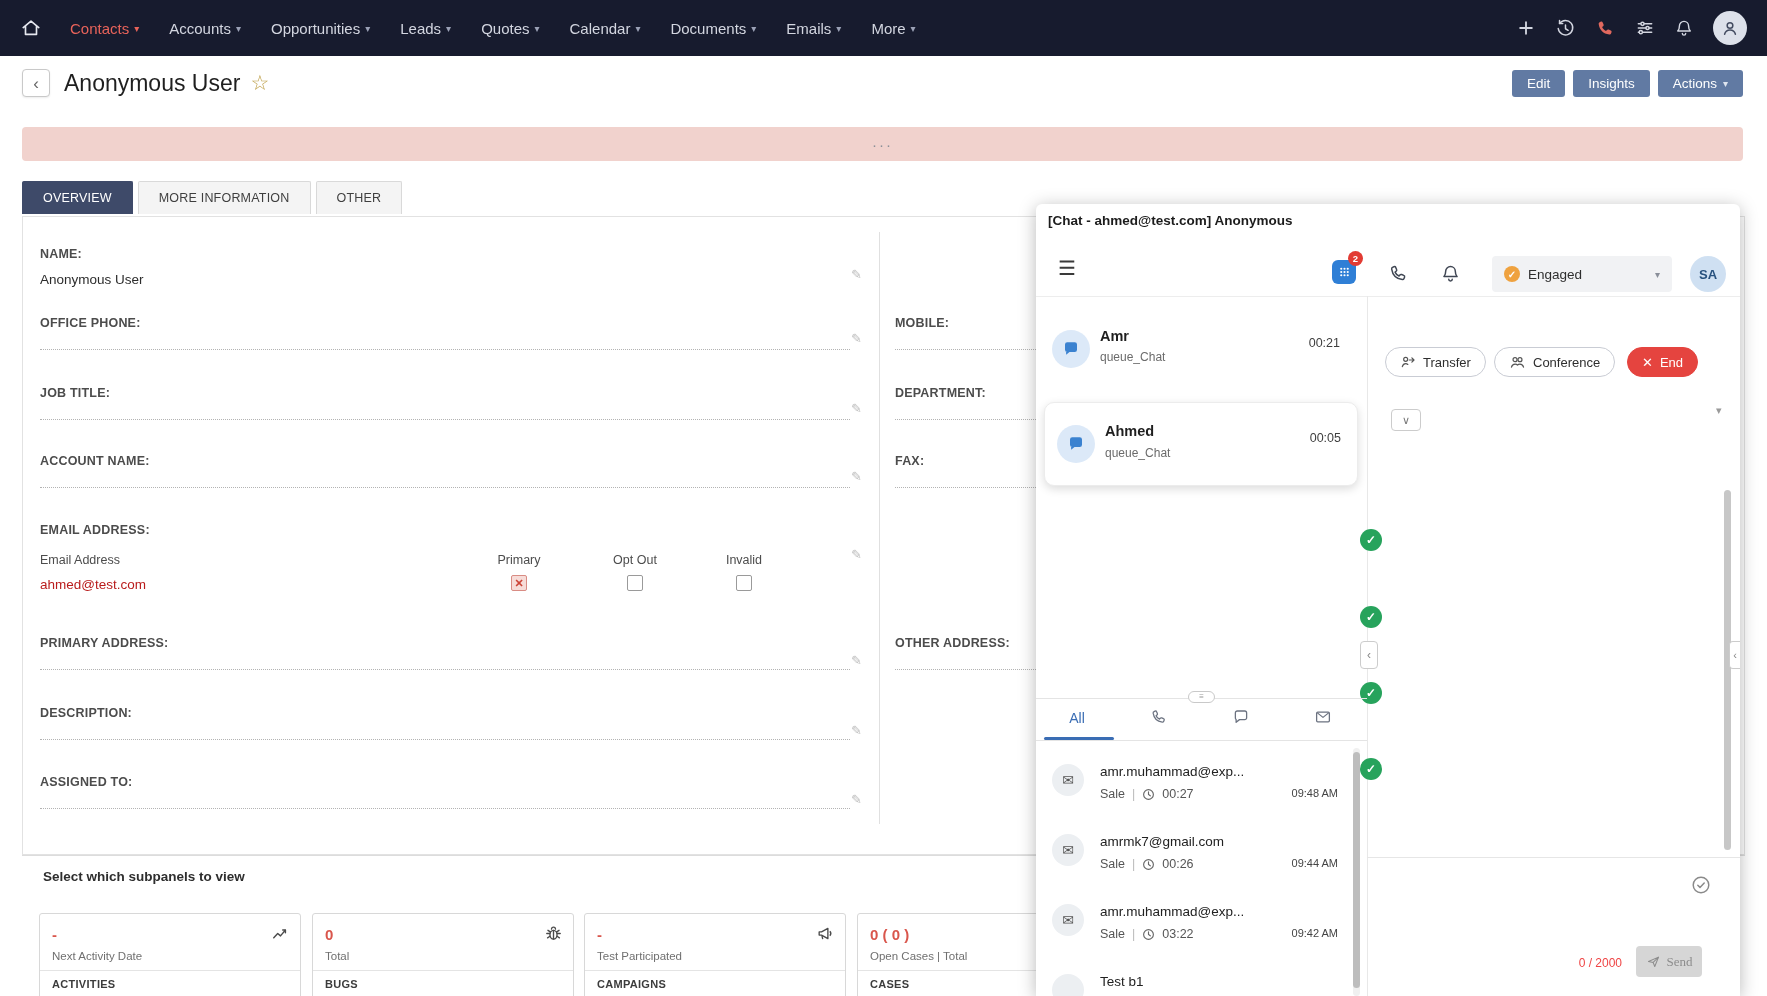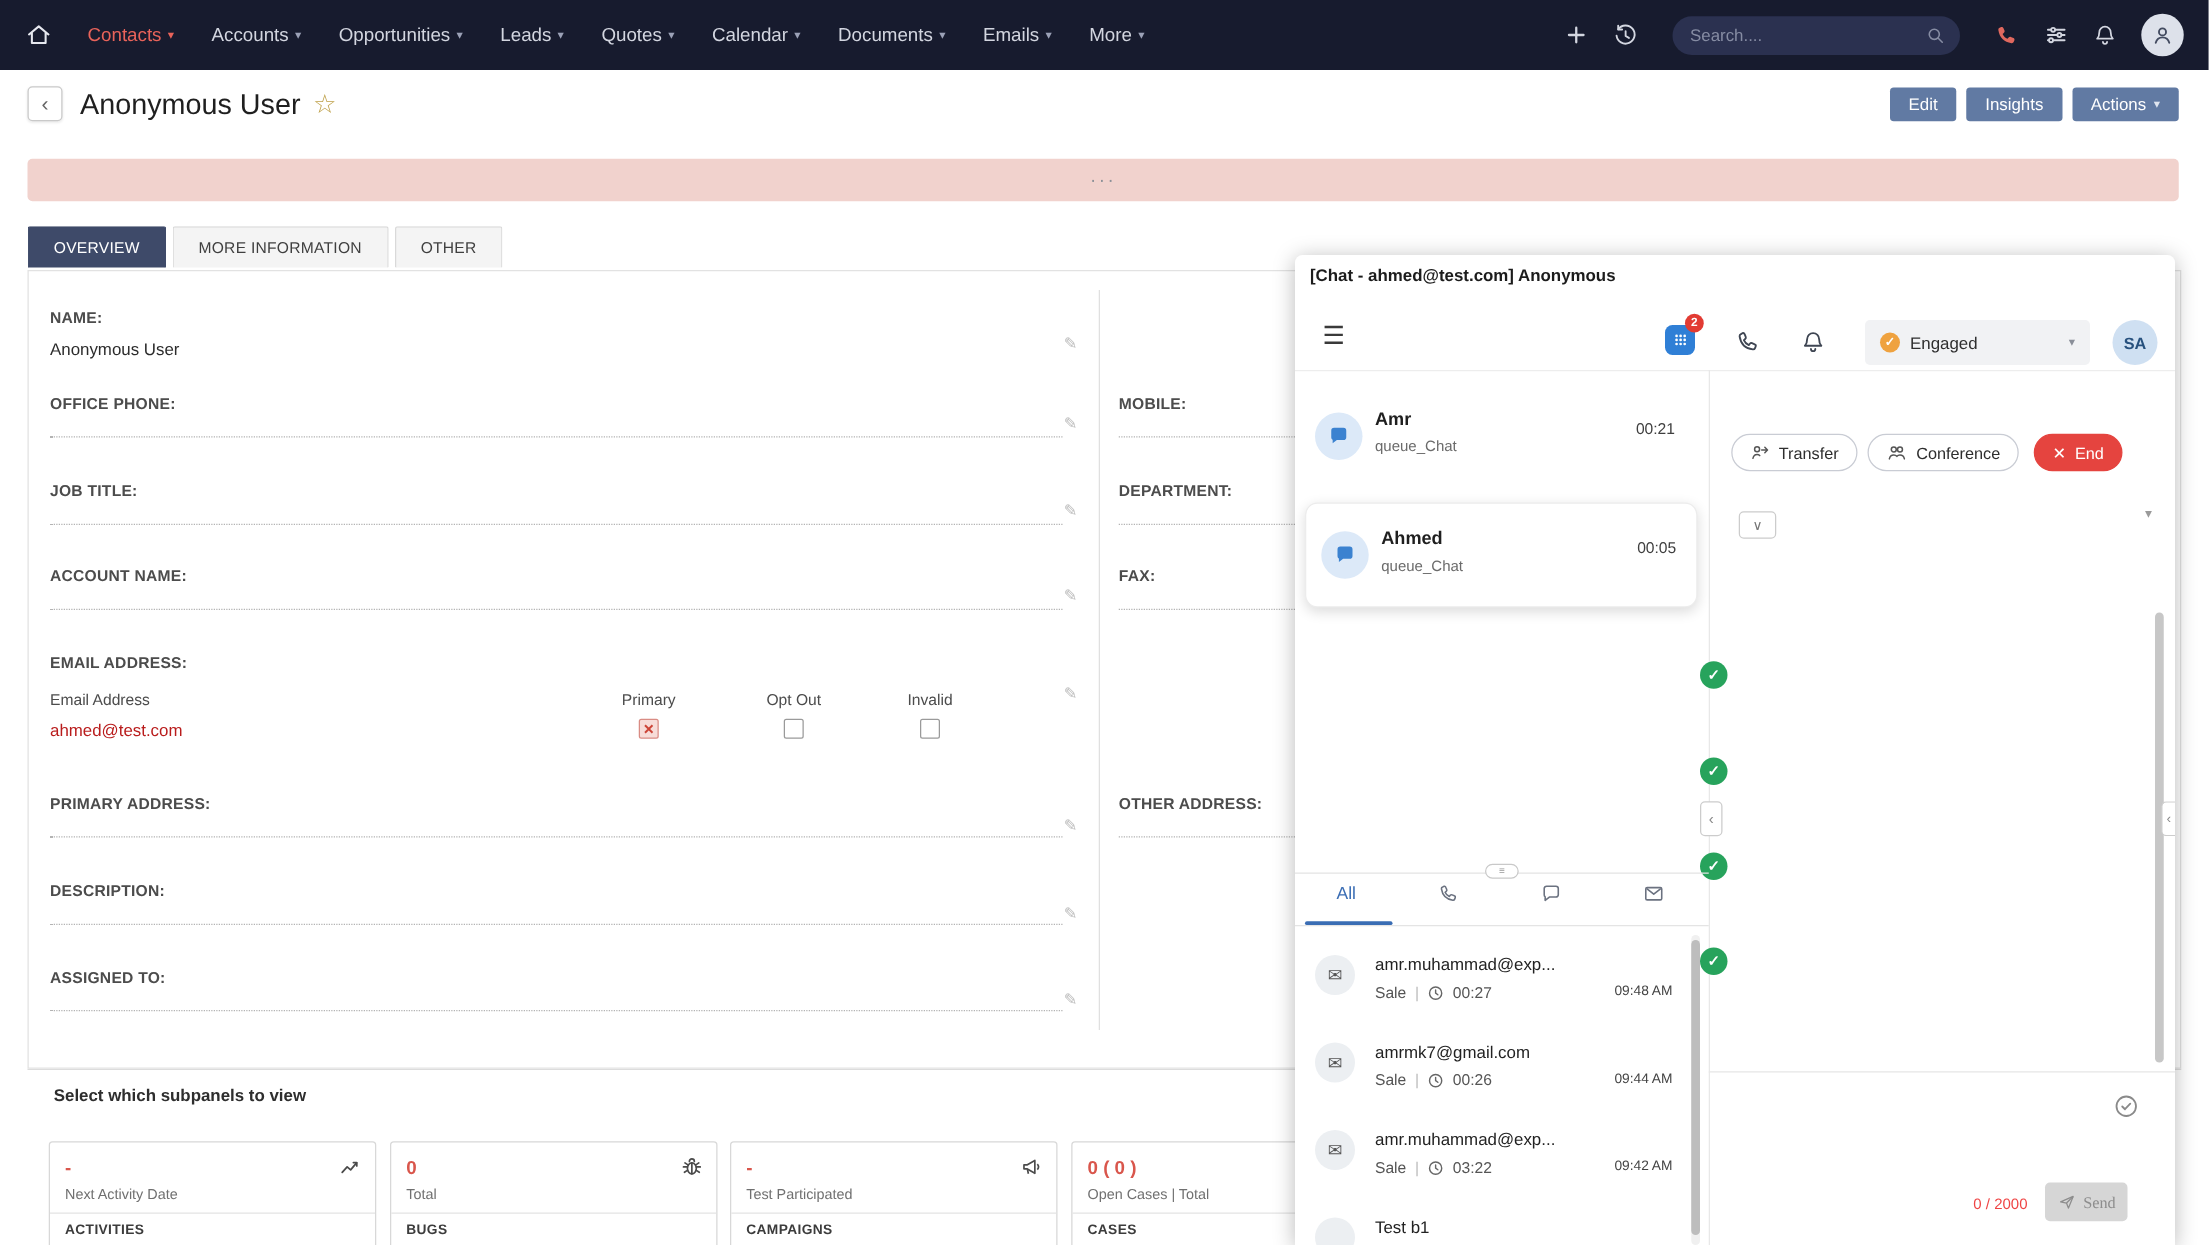--- a/index.html
+++ b/index.html
@@ -90,21 +90,21 @@
   .chev-btn{position:absolute;left:355px;top:205px;width:30px;height:22px;border:1px solid #ccc;border-radius:4px;background:#fff;color:#777;font-size:11px;display:flex;align-items:center;justify-content:center;cursor:pointer}
 
   .tick{position:absolute;left:324px;width:22px;height:22px;border-radius:50%;background:#27a35c;color:#fff;font-size:12px;font-weight:700;display:flex;align-items:center;justify-content:center}
   .tick-handle{position:absolute;left:324px;top:437px;width:18px;height:28px;border:1px solid #ccc;border-radius:4px;background:#fff;color:#888;font-size:12px;display:flex;align-items:center;justify-content:center;cursor:pointer}
   .edge-handle{position:absolute;left:693px;top:437px;width:11px;height:28px;border:1px solid #ccc;border-right:none;border-radius:4px 0 0 4px;background:#fff;color:#888;font-size:11px;display:flex;align-items:center;justify-content:center;cursor:pointer}
   .t-scroll{position:absolute;left:688px;top:286px;width:7px;height:360px;border-radius:4px;background:#c7c7c7;cursor:pointer}
   .scroll-hint{position:absolute;left:680px;top:200px;font-size:11px;color:#9a9a9a}
 
   .split-line{position:absolute;left:0;top:494px;width:331px;height:1px;background:#e4e4e4}
   .drag-pill{position:absolute;left:152px;top:487px;width:27px;height:12px;border:1px solid #c9c9c9;border-radius:6px;background:#fff;color:#999;font-size:8px;line-height:1;display:flex;align-items:center;justify-content:center;cursor:pointer}
-  .w-tab{position:absolute;top:502px;height:34px;width:82px;display:flex;align-items:flex-start;justify-content:center;cursor:pointer;color:#6b7280}
+  .w-tab{position:absolute;top:488px;height:34px;width:82px;display:flex;align-items:flex-end;justify-content:center;cursor:pointer;color:#6b7280}
   .w-tab.active-tab{color:#3a6db4;font-size:14px}
   .w-tab-underline{position:absolute;left:8px;top:533px;width:70px;height:3px;background:#3a6db4;border-radius:2px}
   .w-tabs-border{position:absolute;left:0;top:536px;width:331px;height:1px;background:#e4e4e4}
 
   .int-item{position:absolute;left:0;width:316px;height:70px;cursor:pointer}
   .int-avatar{position:absolute;left:16px;top:10px;width:32px;height:32px;border-radius:50%;background:#eceff2;color:#555;font-size:14px;display:flex;align-items:center;justify-content:center}
   .int-title{position:absolute;left:64px;top:10px;font-size:13.5px;color:#222}
   .int-meta{position:absolute;left:64px;top:33px;display:flex;align-items:center;gap:7px;font-size:12.5px;color:#555}
   .int-meta .sep{color:#bbb}
   .int-meta .clk{color:#666}
@@ -169,29 +169,20 @@
       <svg width="20" height="20" viewBox="0 0 24 24" fill="none" stroke="currentColor" stroke-width="2.2" stroke-linecap="round">
           <path d="M12 5v14M5 12h14"></path>
         </svg>
     </div>
     <div class="nav-ic">
       <svg width="21" height="21" viewBox="0 0 24 24" fill="none" stroke="currentColor" stroke-width="1.7" stroke-linecap="round" stroke-linejoin="round">
           <path d="M5.2 6.2A8.3 8.3 0 1 1 3.7 12"></path>
           <path d="M5.2 2.8v3.6h3.6"></path>
           <path d="M12 8v4.3l3 1.8"></path>
         </svg>
-    </div>
-    <div class="search-wrap">
-      <input class="search-input" type="text" placeholder="Search...." style="">
-      <span class="search-ic">
-        <svg width="17" height="17" viewBox="0 0 24 24" fill="none" stroke="currentColor" stroke-width="1.8" stroke-linecap="round">
-            <circle cx="10.5" cy="10.5" r="5.7"></circle>
-            <path d="M15 15l4.5 4.5"></path>
-          </svg>
-      </span>
     </div>
     <div class="nav-ic coral">
       <svg width="21" height="21" viewBox="0 0 24 24" fill="currentColor">
           <path d="M6.8 4.1c.8-.3 1.7.1 2 .9l1 2.4c.3.7.1 1.5-.5 2l-1.2 1c.9 2.1 2.4 3.6 4.5 4.5l1-1.2c.5-.6 1.3-.8 2-.5l2.4 1c.8.3 1.2 1.2.9 2l-.6 1.5c-.3.8-1.1 1.3-2 1.2-7-.9-11-4.9-12.1-12-.1-.9.4-1.7 1.2-2l1.4-.8z"></path>
         </svg>
     </div>
     <div class="nav-ic">
       <svg width="20" height="20" viewBox="0 0 24 24" fill="none" stroke="currentColor" stroke-width="1.8" stroke-linecap="round">
           <path d="M4 7h16M4 12h16M4 17h16"></path>
           <circle cx="9" cy="7" r="1.9" fill="#171b2e"></circle>

